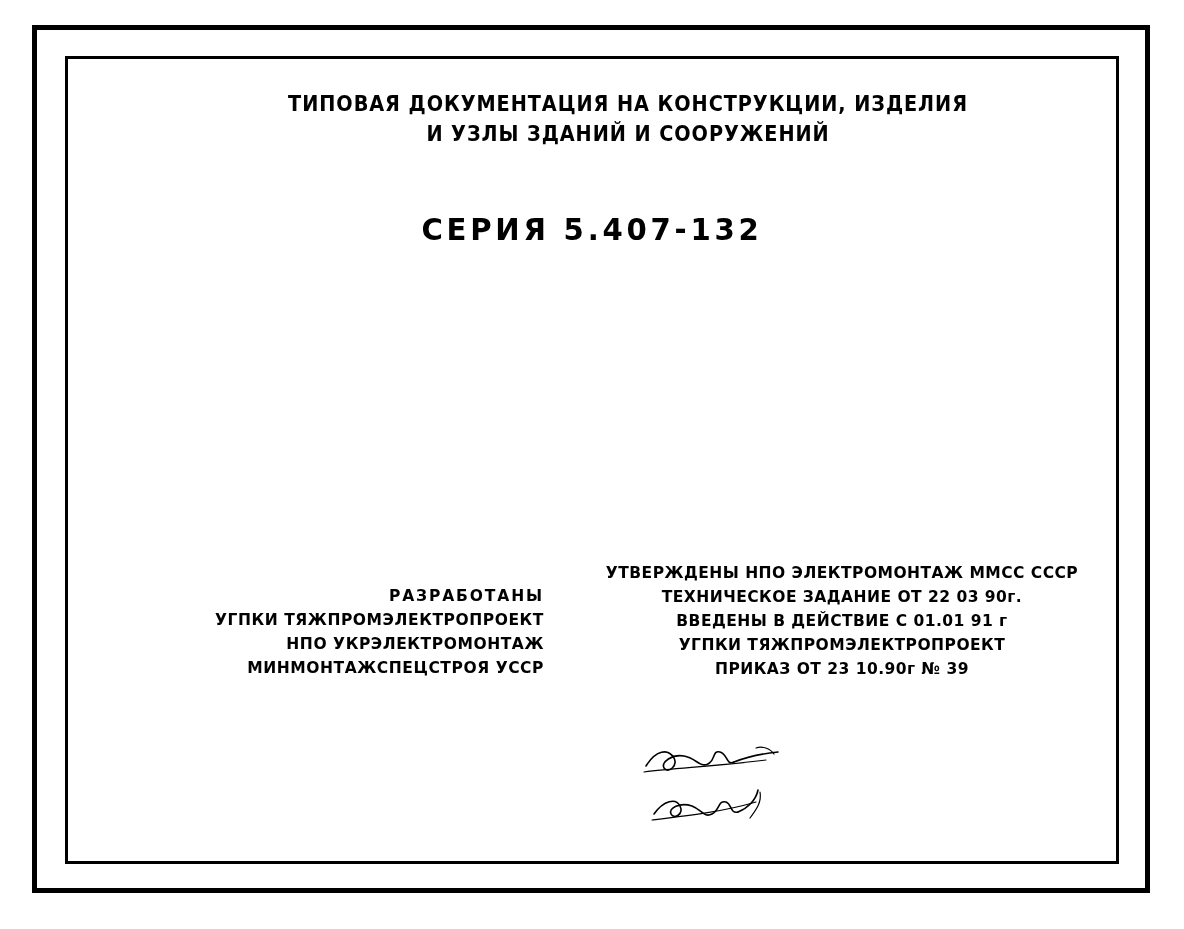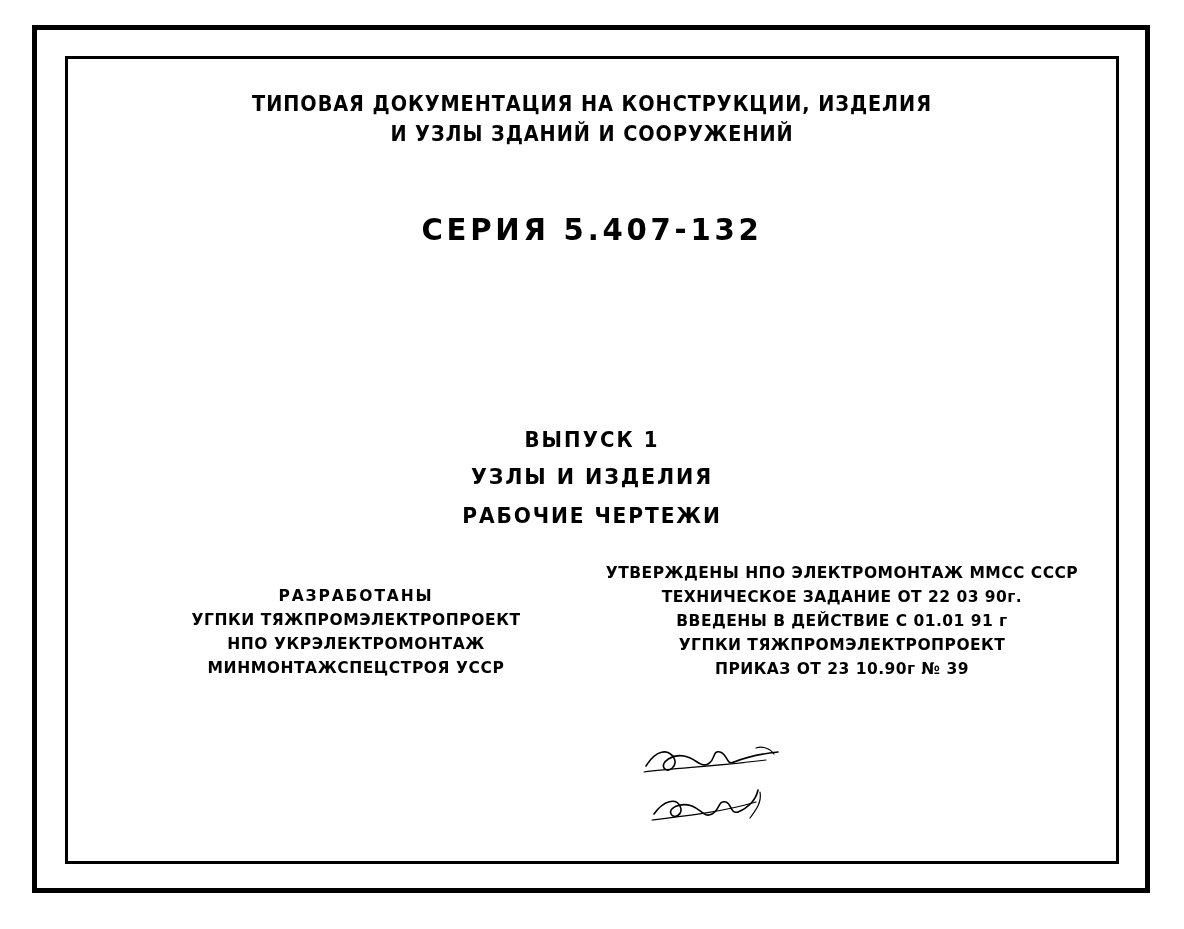--- a/index.html
+++ b/index.html
@@ -62,20 +62,21 @@
   .head-line {
     font-size: 20.5px;
     letter-spacing: 1.0px;
     line-height: 30px;
   }
   .block-head {
     position: absolute;
     top: 30px;
     left: 0;
     width: 100%;
+    padding-left: 36px;
   }
   .series {
     position: absolute;
     top: 152px;
     left: 0;
     width: 100%;
     font-size: 31px;
     letter-spacing: 4px;
   }
   .title-main {
@@ -109,21 +110,21 @@
     font-size: 21.5px;
     letter-spacing: 2.0px;
     line-height: 34px;
   }
   
   .col-left {
     position: absolute;
     top: 525px;
     left: 88px;
     width: 400px;
-    text-align: center;
+    text-align: right;
   }
   .col-left .l {
     font-size: 16.5px;
     letter-spacing: 0.6px;
     line-height: 24px;
     white-space: nowrap;
   }
   .col-left .l.first {
     letter-spacing: 2.0px;
   }
@@ -192,25 +193,20 @@
   <div class="content">
 
     <div class="block-head">
       <div class="tech centered head-line">ТИПОВАЯ ДОКУМЕНТАЦИЯ НА КОНСТРУКЦИИ, ИЗДЕЛИЯ</div>
       <div class="tech centered head-line">И УЗЛЫ ЗДАНИЙ  И СООРУЖЕНИЙ</div>
     </div>
 
     <div class="tech centered series">СЕРИЯ 5.407-132</div>
 
 
-    <div class="issue">
-      <div class="tech centered issue-1">ВЫПУСК 1</div>
-      <div class="tech centered issue-2">УЗЛЫ И ИЗДЕЛИЯ</div>
-      <div class="tech centered issue-3">РАБОЧИЕ ЧЕРТЕЖИ</div>
-    </div>
 
     <div class="col-left">
       <div class="tech l first">РАЗРАБОТАНЫ</div>
       <div class="tech l">УГПКИ ТЯЖПРОМЭЛЕКТРОПРОЕКТ</div>
       <div class="tech l">НПО УКРЭЛЕКТРОМОНТАЖ</div>
       <div class="tech l">МИНМОНТАЖСПЕЦСТРОЯ УССР</div>
     </div>
 
     <div class="col-right">
       <div class="tech l">УТВЕРЖДЕНЫ  НПО ЭЛЕКТРОМОНТАЖ ММСС СССР</div>

